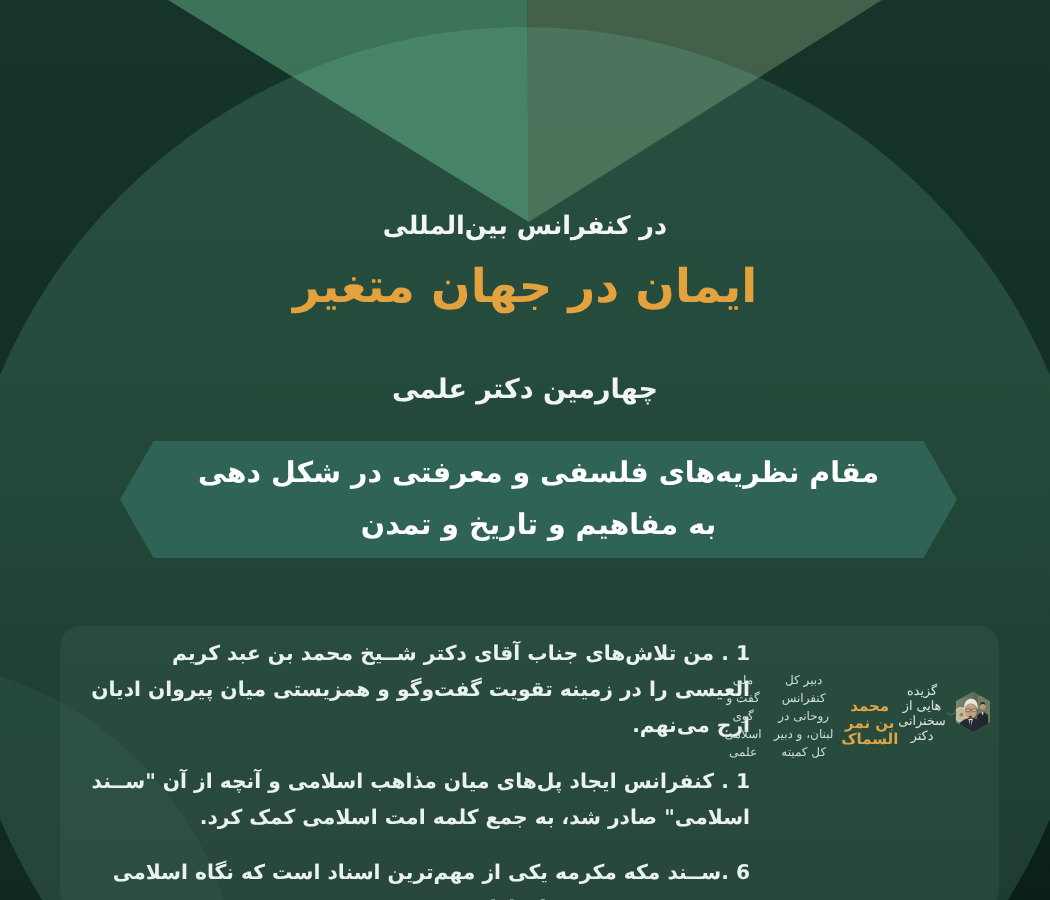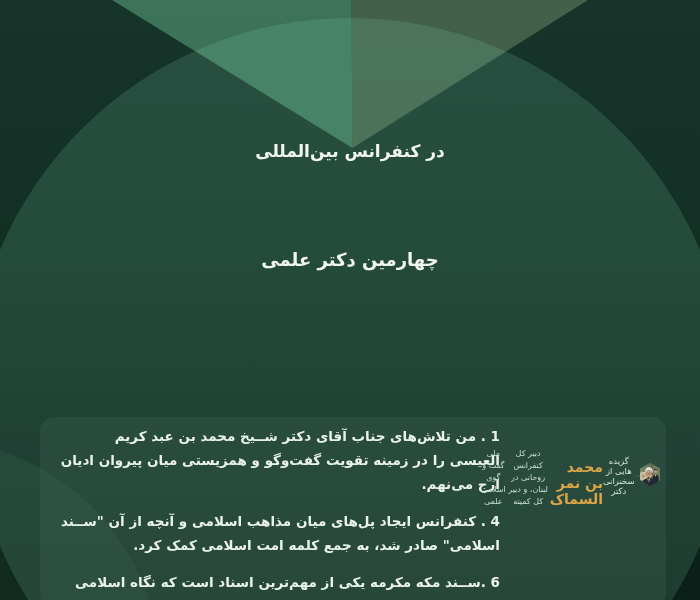--- a/index.html
+++ b/index.html
@@ -43,43 +43,47 @@
   }
   .quotes { position:absolute; top:7px; left:20px; right:166px; }
   .quote-item { color:#eaf2ed; font-size:13.5px; font-weight:bold; line-height:1.78;
                 margin:0 0 13px 0; text-align:right; }
   
   .speaker { position:absolute; top:12px; right:6px; width:180px;
              display:flex; flex-direction:row; align-items:center; }
   .hexagon { width:79px; height:91px; display:block; }
   .chevron { margin-top:2px; display:block; }
   .caption { margin-top:3px; font-size:8.5px; color:#d8e6de; text-align:center; }
-  .name    { margin-top:16px; font-size:14px; font-weight:bold; color:#dba645; text-align:right; }
+  .name    { margin-top:16px; font-size:10px; font-weight:bold; color:#dba645; text-align:center; }
   .role    { margin-top:6px; font-size:8px; color:#cdddd5; line-height:1.5; text-align:center; }
   .role + .role { margin-top:7px; }
 </style>
 </head>
 <body>
 
 <div class="poster">
 
   <div class="tri-left"></div>
   <div class="tri-right"></div>
   <div class="circle-main"></div>
   <div class="circle-corner"></div>
 
   <div class="kicker">در کنفرانس بین‌المللی</div>
+  <div class="title">ایمان در جهان متغیر</div>
   <div class="session">چهارمین دکتر علمی</div>
 
+  <div class="ribbon">
+    <div class="ribbon-text">مقام نظریه‌های فلسفی و معرفتی در شکل دهی به مفاهیم و تاریخ و تمدن</div>
+  </div>
 
   <div class="quote-panel">
 
     <div class="quotes">
       <p class="quote-item">1 . من تلاش‌های جناب آقای دکتر شــیخ محمد بن عبد کریم العیسی را در زمینه تقویت گفت‌وگو و همزیستی میان پیروان ادیان ارج می‌نهم.</p>
-      <p class="quote-item">4 . کنفرانس ایجاد پل‌های میان مذاهب اسلامی و آنچه از آن "ســند اسلامی" صادر شد، به جمع کلمه امت اسلامی کمک کرد.</p>
+      <p class="quote-item">1 . کنفرانس ایجاد پل‌های میان مذاهب اسلامی و آنچه از آن "ســند اسلامی" صادر شد، به جمع کلمه امت اسلامی کمک کرد.</p>
       <p class="quote-item">6 .ســند مکه مکرمه یکی از مهم‌ترین اسناد است که نگاه اسلامی مدرن و تمدنی به جهان ارائه می‌دهد.</p>
     </div>
 
     <div class="speaker">
 
       <svg class="hexagon" viewBox="0 0 79 91" xmlns="http://www.w3.org/2000/svg">
         <defs>
           <clipPath id="hexClip">
             <path d="M39.5 0 L79 22.75 L79 68.25 L39.5 91 L0 68.25 L0 22.75 Z"></path>
           </clipPath>

